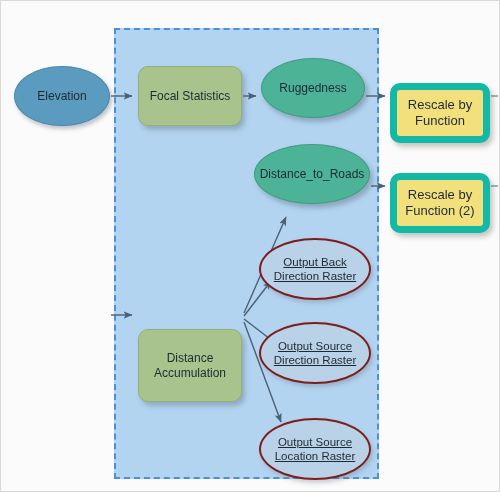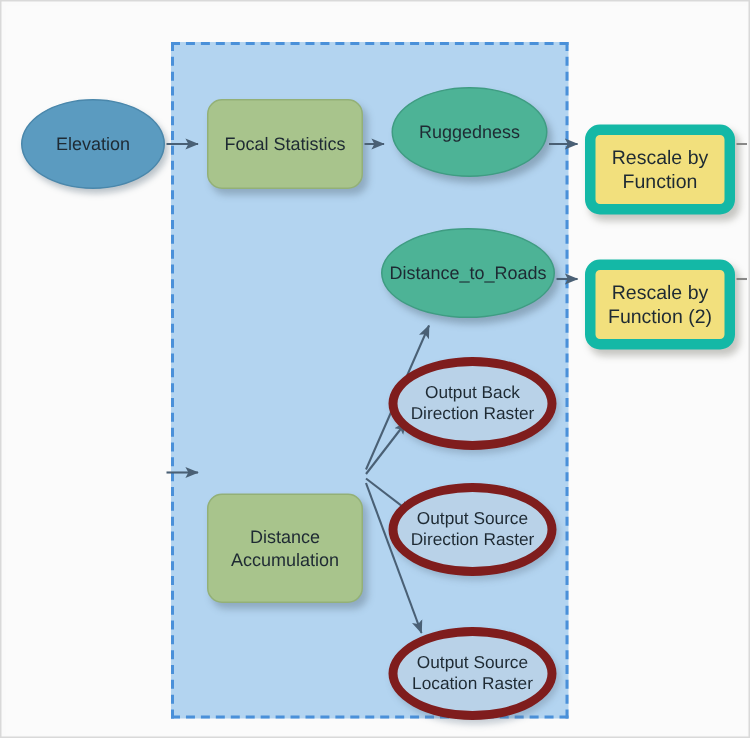--- a/index.html
+++ b/index.html
@@ -73,23 +73,24 @@
     font-size: 12px;
   }
   .ellipse-derived {
     background: #4db396;
     border: 1px solid #3f9c82;
     box-shadow: 3px 4px 5px rgba(80,100,115,0.40);
     font-size: 12px;
   }
   .ellipse-output {
     background: #b9d2e8;
-    border: 6px solid #7f1d1d;
+    border: 2px solid #7f1d1d;
     box-shadow: 2px 3px 4px rgba(100,120,140,0.35);
     font-size: 11.5px;
+    text-decoration: underline;
   }
   .box-yellow {
     background: #f2e07d;
     border: 7px solid #14b8a6;
     box-shadow: 3px 4px 5px rgba(120,120,110,0.40);
     font-size: 13px;
     margin-top: 17px;
   }
   .node-label {
     display: block;
@@ -136,21 +137,21 @@
 
     <div class="node node-ellipse ellipse-derived" style="left:257px; top:54px; width:104px; height:60px;">
       <span class="node-label">Ruggedness</span>
     </div>
 
     <div class="node node-box box-yellow" style="left:386px; top:62px; width:100px; height:60px;">
       <span class="node-label">Rescale by
 Function</span>
     </div>
 
-    <div class="node node-ellipse ellipse-derived" style="left:250px; top:148px; width:116px; height:60px;">
+    <div class="node node-ellipse ellipse-derived" style="left:250px; top:140px; width:116px; height:60px;">
       <span class="node-label">Distance_to_Roads</span>
     </div>
 
     <div class="node node-box box-yellow" style="left:386px; top:152px; width:100px; height:60px;">
       <span class="node-label">Rescale by
 Function (2)</span>
     </div>
 
     <div class="node node-ellipse ellipse-output" style="left:255px; top:234px; width:112px; height:62px;">
       <span class="node-label">Output Back

